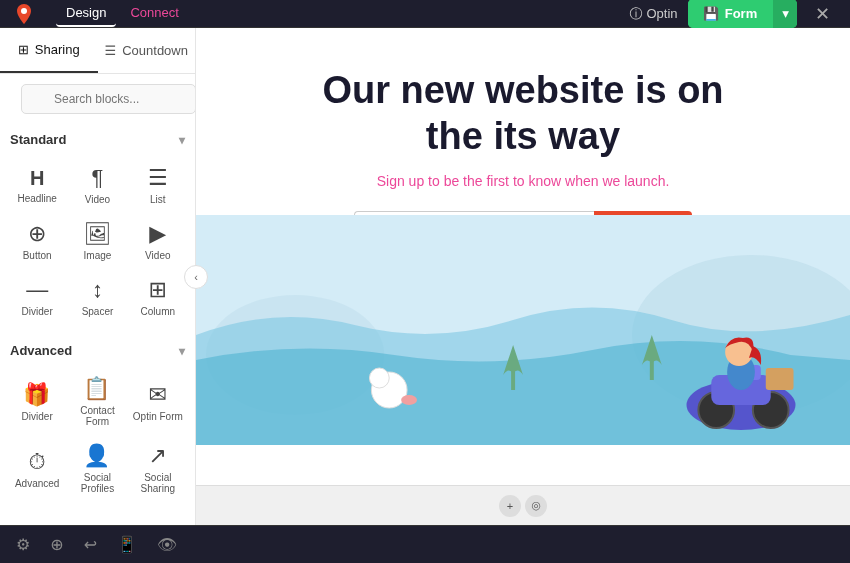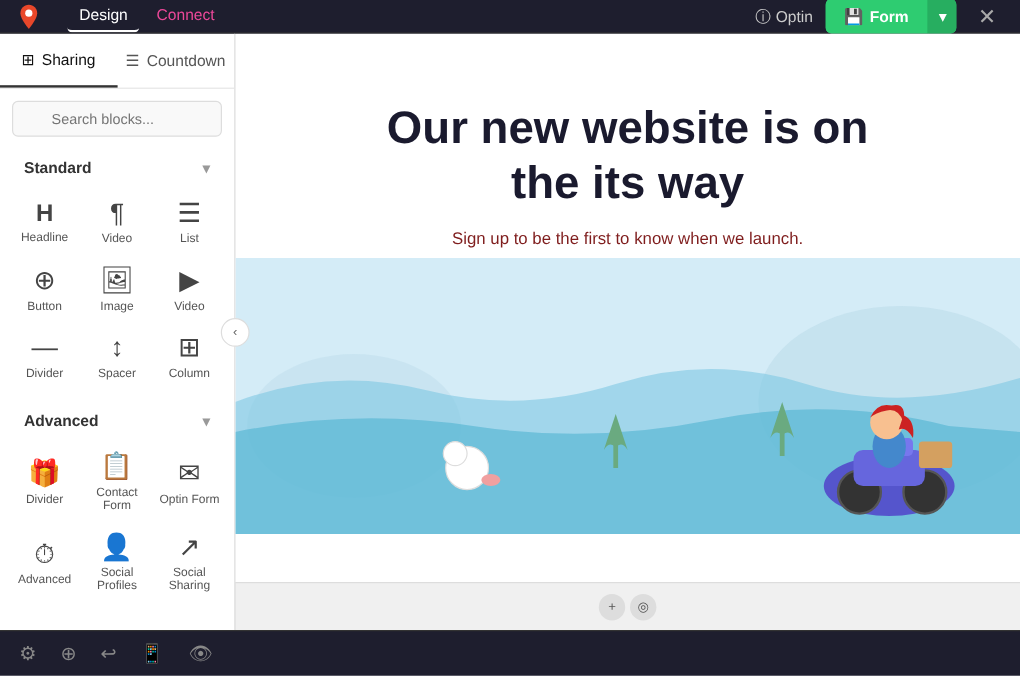--- a/index.html
+++ b/index.html
@@ -38,27 +38,28 @@
     .sidebar-tab {
       flex: 1; padding: 14px 0; text-align: center; font-size: 13px;
       cursor: pointer; color: #555; display: flex; align-items: center; justify-content: center; gap: 6px;
     }
     .sidebar-tab.active { border-bottom: 2px solid #333; color: #111; font-weight: 500; }
     .search-bar { padding: 10px; }
     .search-input {
       width: 100%; padding: 7px 10px 7px 32px; border: 1px solid #ddd;
       border-radius: 5px; font-size: 12px; color: #555; background: #f9f9f9;
       position: relative;
+      margin-left: 11px;
     }
     .search-wrapper { position: relative; }
     .search-icon-inner { position: absolute; left: 10px; top: 50%; transform: translateY(-50%); color: #999; font-size: 13px; }
 
     .section-header {
       display: flex; align-items: center; justify-content: space-between;
-      padding: 8px 20px 6px; font-size: 13px; font-weight: 600; color: #333;
+      padding: 8px 10px 6px; font-size: 13px; font-weight: 600; color: #333;
     }
     .section-chevron { color: #999; font-size: 12px; cursor: pointer; }
 
     .blocks-grid { display: grid; grid-template-columns: repeat(3, 1fr); gap: 2px; padding: 4px 8px 12px; }
     .block-item {
       display: flex; flex-direction: column; align-items: center; justify-content: center;
       padding: 10px 4px 6px; cursor: pointer; border-radius: 6px; gap: 5px;
     }
     .block-icon { font-size: 22px; color: #444; line-height: 1; }
     .block-label { font-size: 10px; color: #555; text-align: center; }
@@ -67,21 +68,21 @@
     .canvas-area { flex: 1; background: #e8e8e8; position: relative; overflow: hidden; }
     .canvas-page {
       position: absolute; top: 0; left: 0; right: 0; bottom: 40px;
       background: #fff; margin: 0 auto; display: flex; flex-direction: column;
       align-items: center; justify-content: flex-start; padding-top: 40px;
       overflow: hidden;
     }
 
     
     .page-title { font-size: 38px; font-weight: 800; color: #1a1a2e; text-align: center; line-height: 1.2; margin-bottom: 14px; }
-    .page-subtitle { font-size: 14px; color: #7f1d1d; margin-bottom: 22px; }
+    .page-subtitle { font-size: 14px; color: #ec4899; margin-bottom: 22px; }
     .email-row { display: flex; gap: 0; margin-bottom: 24px; }
     .email-input {
       width: 240px; padding: 10px 14px; border: 1px solid #ccc; border-right: none;
       border-radius: 4px 0 0 4px; font-size: 13px; color: #999; outline: none;
     }
     .notify-btn {
       background: #e8472a; color: #fff; border: none; padding: 10px 20px;
       border-radius: 0 4px 4px 0; font-size: 13px; font-weight: 600; cursor: pointer;
     }
     .social-row { display: flex; gap: 18px; margin-bottom: 30px; }
@@ -258,21 +259,21 @@
           
         </div>
       </div>
     </div>
 
     <div class="collapse-btn">‹</div>
   </div>
 
   <div class="canvas-area">
     <div class="canvas-page">
-      <h1 class="page-title" style="max-width:420px;margin-top:17px;">Our new website is on the its way</h1>
+      <h1 class="page-title" style="max-width:420px;">Our new website is on the its way</h1>
       <p class="page-subtitle">Sign up to be the first to know when we launch.</p>
       <div class="email-row">
         <input class="email-input" type="email" placeholder="Enter Your Email" style="">
         <button class="notify-btn">Notify Me</button>
       </div>
       <div class="social-row">
         <div class="social-icon social-fb" style="font-weight:bold;font-size:16px;font-family:serif;">f</div>
         <div class="social-icon social-tw" style="font-size:14px;">𝕥</div>
         <div class="social-icon social-li" style="font-size:12px;font-weight:bold;">in</div>
         <div class="social-icon social-yt" style="font-size:14px;">▶</div>

